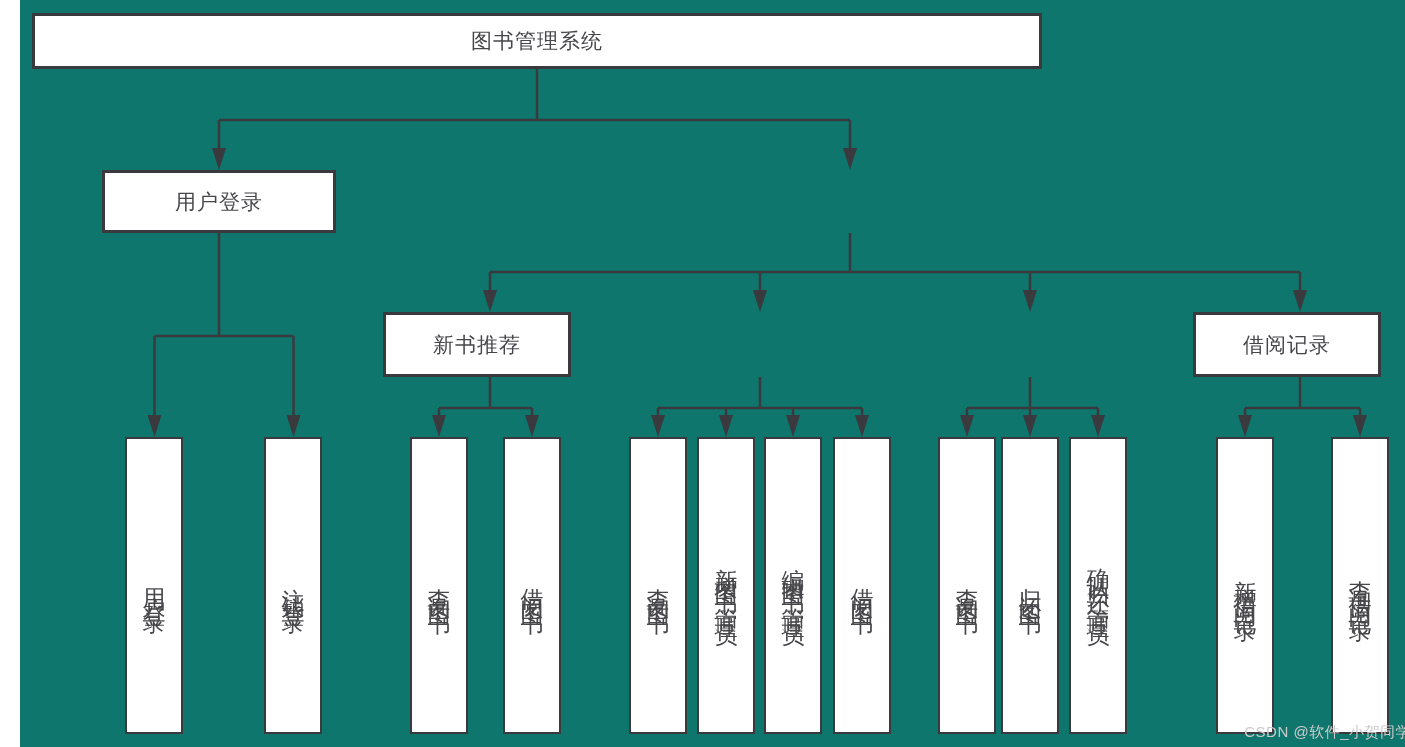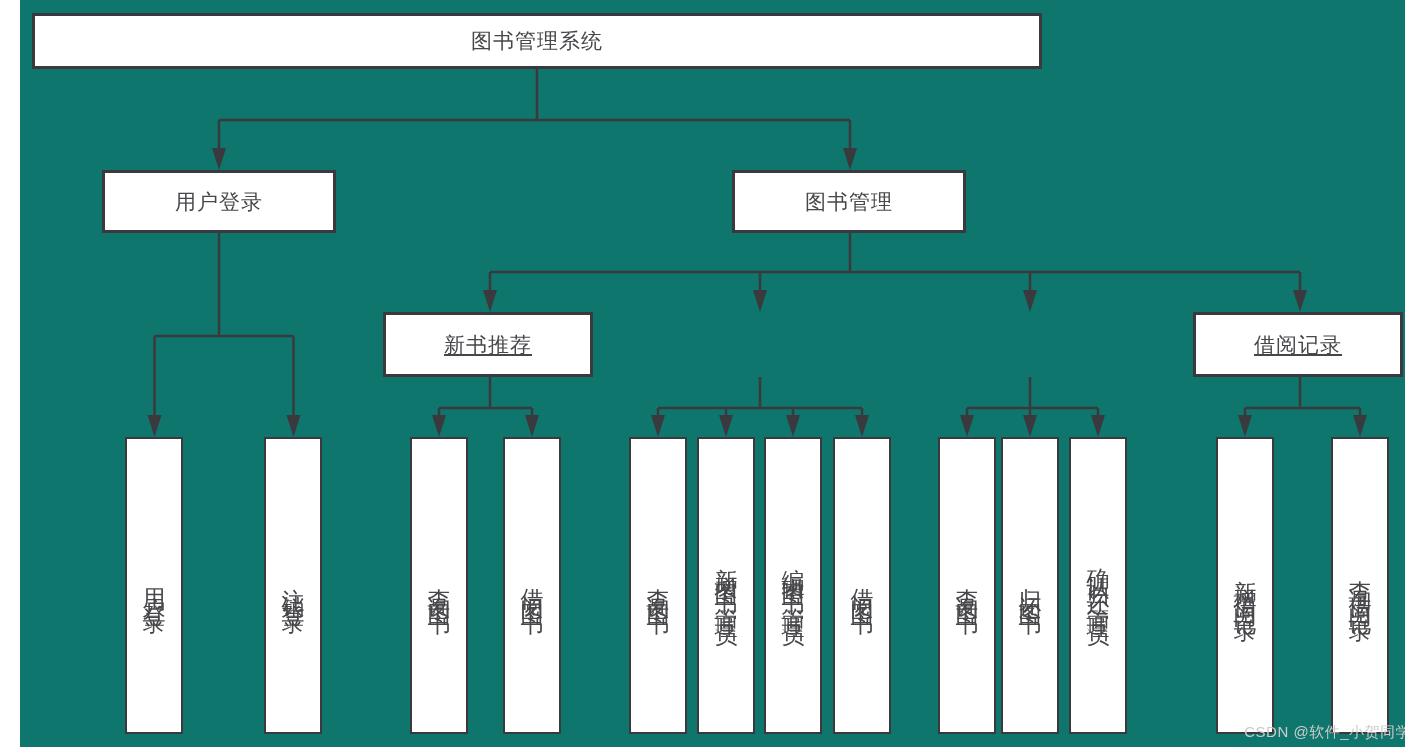--- a/index.html
+++ b/index.html
@@ -36,21 +36,21 @@
     justify-content: center;
     text-align: center;
   }
   .hbox {
     font-size: 21px;
     letter-spacing: 1px;
     color: #47474b;
   }
   .root-box   { left: 12px;  top: 13px;  width: 1010px; height: 56px; }
   .l2-box     { top: 170px; width: 234px; height: 63px; }
-  .l3-box     { top: 312px; width: 210px; height: 65px; text-decoration: underline; }
+  .l3-box     { top: 312px; width: 188px; height: 65px; }
   .vbox {
     top: 437px;
     width: 58px;
     height: 297px;
     border-width: 2.5px;
     font-size: 23px;
     color: #47474b;
   }
   .vtext {
     writing-mode: vertical-rl;
@@ -118,23 +118,20 @@
     </g>
   </svg>
 
   <div class="box hbox root-box">
     <span>图书管理系统</span>
   </div>
 
   <div class="box hbox l2-box" style="left:82px;">
     <span>用户登录</span>
   </div>
-  <div class="box hbox l2-box" style="left:712px;">
-    <span>图书管理</span>
-  </div>
 
   <div class="box hbox l3-box" style="left:363px;">
     <span>新书推荐</span>
   </div>
   <div class="box hbox l3-box" style="left:1173px;">
     <span>借阅记录</span>
   </div>
 
   <div class="box vbox" style="left:105px;">
     <span class="vtext">用户登录</span>

